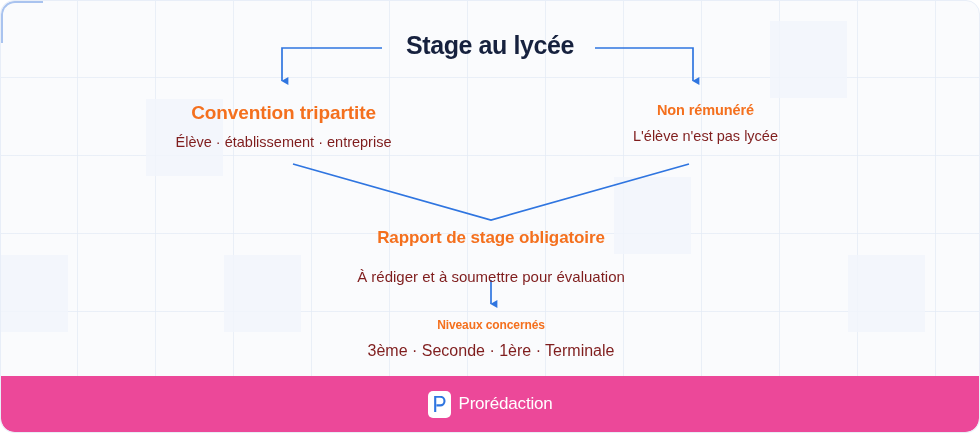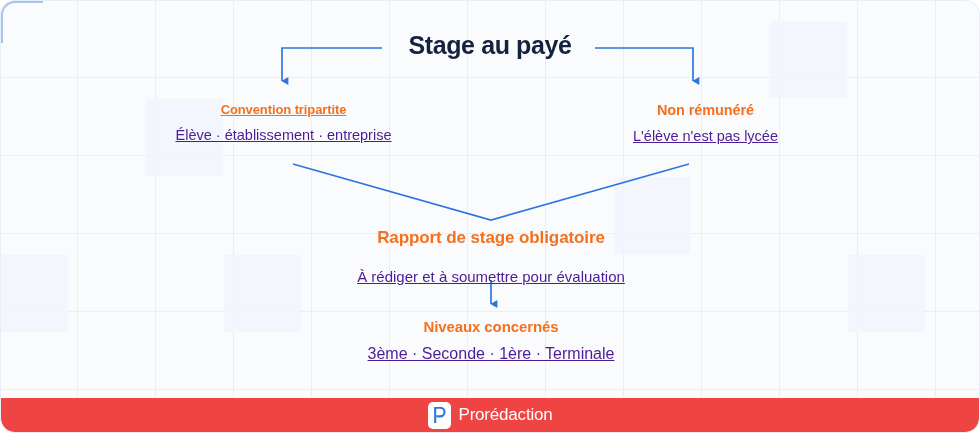--- a/index.html
+++ b/index.html
@@ -47,51 +47,50 @@
   }
 
   .node{position:absolute;text-align:center;}
   .node .title{
     font-weight:bold;
     color:#f4701e;
     letter-spacing:-.1px;
     white-space:nowrap;
   }
   .node .sub{
-    color:#4c1d95;
+    color:#7f1d1d;
     white-space:nowrap;
-    text-decoration:underline;
   }
 
   #node-root{left:0;right:0;top:30px;}
   #node-root .title{
     font-size:25px;
     color:#16213e;
     letter-spacing:-.4px;
   }
 
   #node-convention{left:105px;width:355px;top:101px;}
-  #node-convention .title{font-size:13px;text-decoration:underline;}
+  #node-convention .title{font-size:19px;}
   #node-convention .sub{font-size:14.5px;margin-top:10px;}
 
   #node-non-remunere{left:572px;width:265px;top:101px;}
   #node-non-remunere .title{font-size:14.5px;}
   #node-non-remunere .sub{font-size:14.5px;margin-top:10px;}
 
   #node-rapport{left:280px;width:420px;top:227px;}
   #node-rapport .title{font-size:17px;}
   #node-rapport .sub{font-size:15px;margin-top:20px;}
 
   #node-niveaux{left:330px;width:320px;top:317px;}
-  #node-niveaux .title{font-size:15px;}
+  #node-niveaux .title{font-size:12px;}
   #node-niveaux .sub{font-size:16px;margin-top:10px;}
 
   .footer{
-    position:absolute;left:0;right:0;bottom:0;height:34px;
-    background:#ef4444;
+    position:absolute;left:0;right:0;bottom:0;height:56px;
+    background:#ec4899;
     display:flex;align-items:center;justify-content:center;
     border-bottom-left-radius:14px;border-bottom-right-radius:14px;
   }
   .brand{display:flex;align-items:center;gap:8px;}
   .brand-mark{
     width:23px;height:27px;background:#ffffff;border-radius:5px;
     display:flex;align-items:center;justify-content:center;
   }
   .brand-name{
     color:#ffffff;font-size:17px;letter-spacing:-.2px;
@@ -123,21 +122,21 @@
     <path d="M381,47 L281,47 L281,80" stroke="#2f75e0" stroke-width="1.7" fill="none" marker-end="url(#arrowhead)"></path>
 
     <path d="M594,47 L692,47 L692,80" stroke="#2f75e0" stroke-width="1.7" fill="none" marker-end="url(#arrowhead)"></path>
 
     <path d="M292,163 L490,219 L688,163" stroke="#2f75e0" stroke-width="1.7" fill="none" stroke-linejoin="miter"></path>
 
     <path d="M490,279 L490,303" stroke="#2f75e0" stroke-width="1.7" fill="none" marker-end="url(#arrowhead)"></path>
   </svg>
 
   <div class="node" id="node-root">
-    <div class="title">Stage au payé</div>
+    <div class="title">Stage au lycée</div>
   </div>
 
   <div class="node" id="node-convention">
     <div class="title">Convention tripartite</div>
     <div class="sub">Élève · établissement · entreprise</div>
   </div>
 
   <div class="node" id="node-non-remunere">
     <div class="title">Non rémunéré</div>
     <div class="sub">L'élève n'est pas lycée</div>

